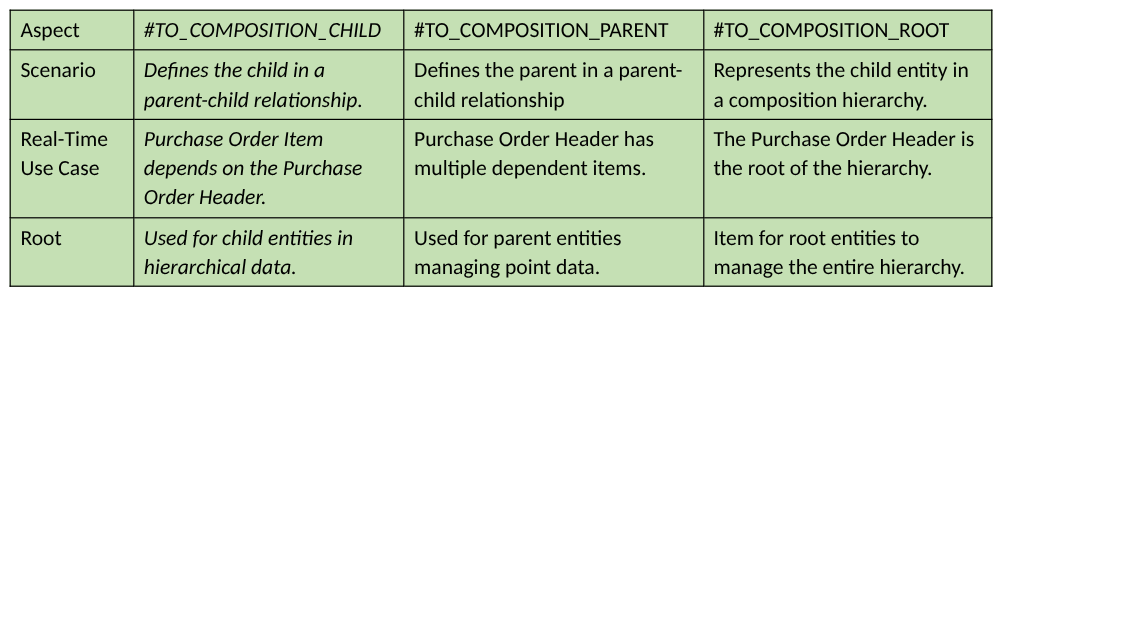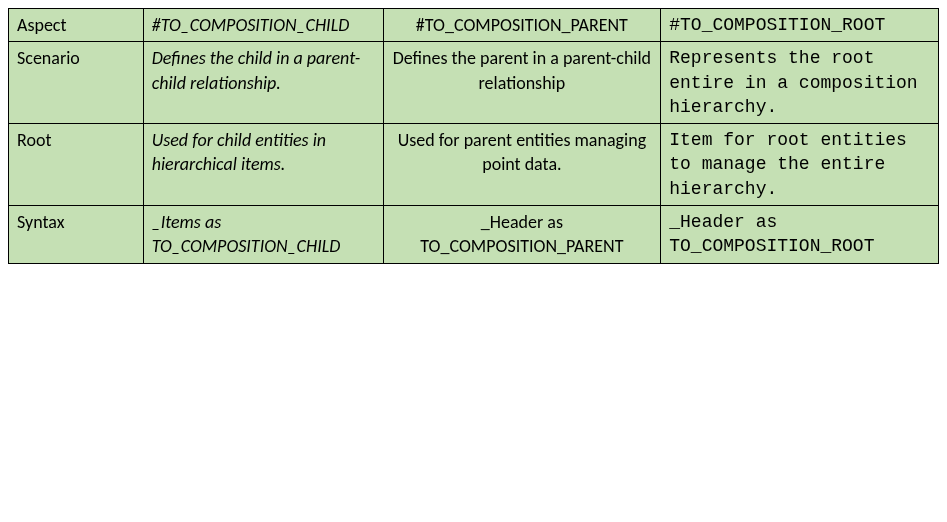--- a/index.html
+++ b/index.html
@@ -5,58 +5,58 @@
     * { box-sizing: border-box; margin: 0; padding: 0; }
     body {
       font-family: Calibri, "Segoe UI", Arial, sans-serif;
       font-size: 18px;
       color: #000;
       background: #fff;
       padding: 8px;
     }
     table {
       border-collapse: collapse;
-      width: 931px;
+      width: 819px;
       background: #c5e0b4;
     }
     td {
       border: 1px solid #000;
       padding: 4px 8px;
       vertical-align: top;
       background: #c5e0b4;
       line-height: 1.35;
     }
     .col0 { width: 135px; }
     .col1 { width: 240px; font-style: italic; }
-    .col2 { width: 278px; text-align: center; }
-    .col3 { width: 278px; font-family: Liberation Mono, monospace; }
+    .col2 { width: 278px; }
+    .col3 { width: 278px; }
   </style>
 </head>
 <body>
 
 <table>
   <tbody>
       <tr>
     <td class="col0">Aspect</td>
     <td class="col1">#TO_COMPOSITION_CHILD</td>
     <td class="col2">#TO_COMPOSITION_PARENT</td>
     <td class="col3">#TO_COMPOSITION_ROOT</td>
   </tr>
   <tr>
     <td class="col0">Scenario</td>
     <td class="col1">Defines the child in a parent-child relationship.</td>
     <td class="col2">Defines the parent in a parent-child relationship</td>
-    <td class="col3">Represents the root entire in a composition hierarchy.</td>
+    <td class="col3">Represents the child entity in a composition hierarchy.</td>
+  </tr>
+  <tr>
+    <td class="col0">Real-Time Use Case</td>
+    <td class="col1">Purchase Order Item depends on the Purchase Order Header.</td>
+    <td class="col2">Purchase Order Header has multiple dependent items.</td>
+    <td class="col3">The Purchase Order Header is the root of the hierarchy.</td>
   </tr>
   <tr>
     <td class="col0">Root</td>
-    <td class="col1">Used for child entities in hierarchical items.</td>
+    <td class="col1">Used for child entities in hierarchical data.</td>
     <td class="col2">Used for parent entities managing point data.</td>
     <td class="col3">Item for root entities to manage the entire hierarchy.</td>
-  </tr>
-  <tr>
-    <td class="col0">Syntax</td>
-    <td class="col1">_Items as TO_COMPOSITION_CHILD</td>
-    <td class="col2">_Header as TO_COMPOSITION_PARENT</td>
-    <td class="col3">_Header as TO_COMPOSITION_ROOT</td>
   </tr>
 </tbody>
   </table>
 
 </body></html>

